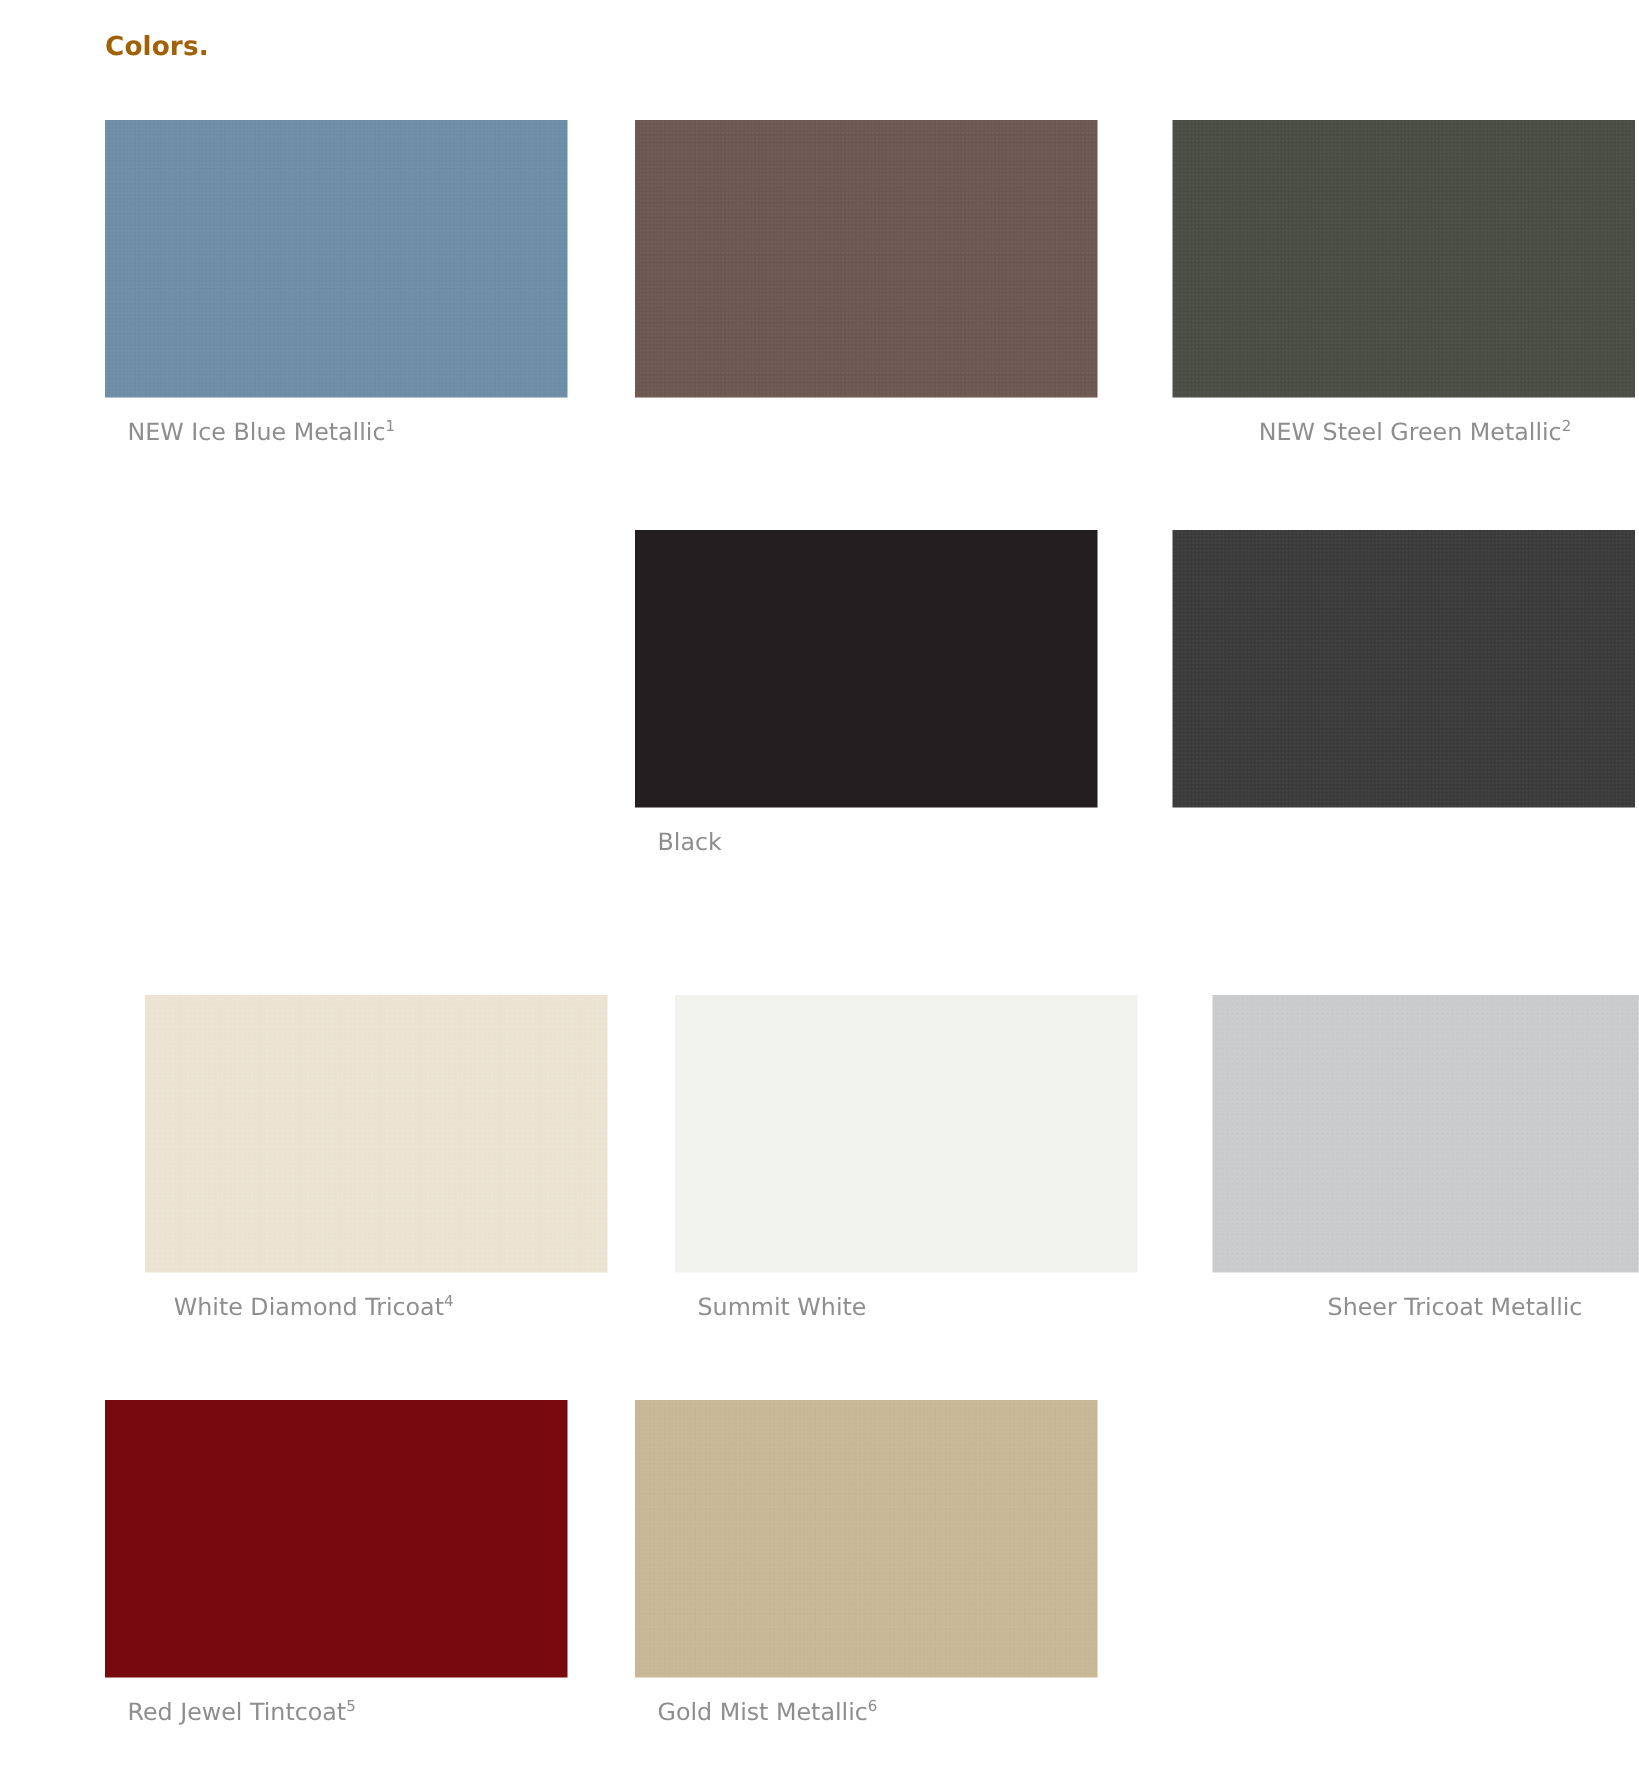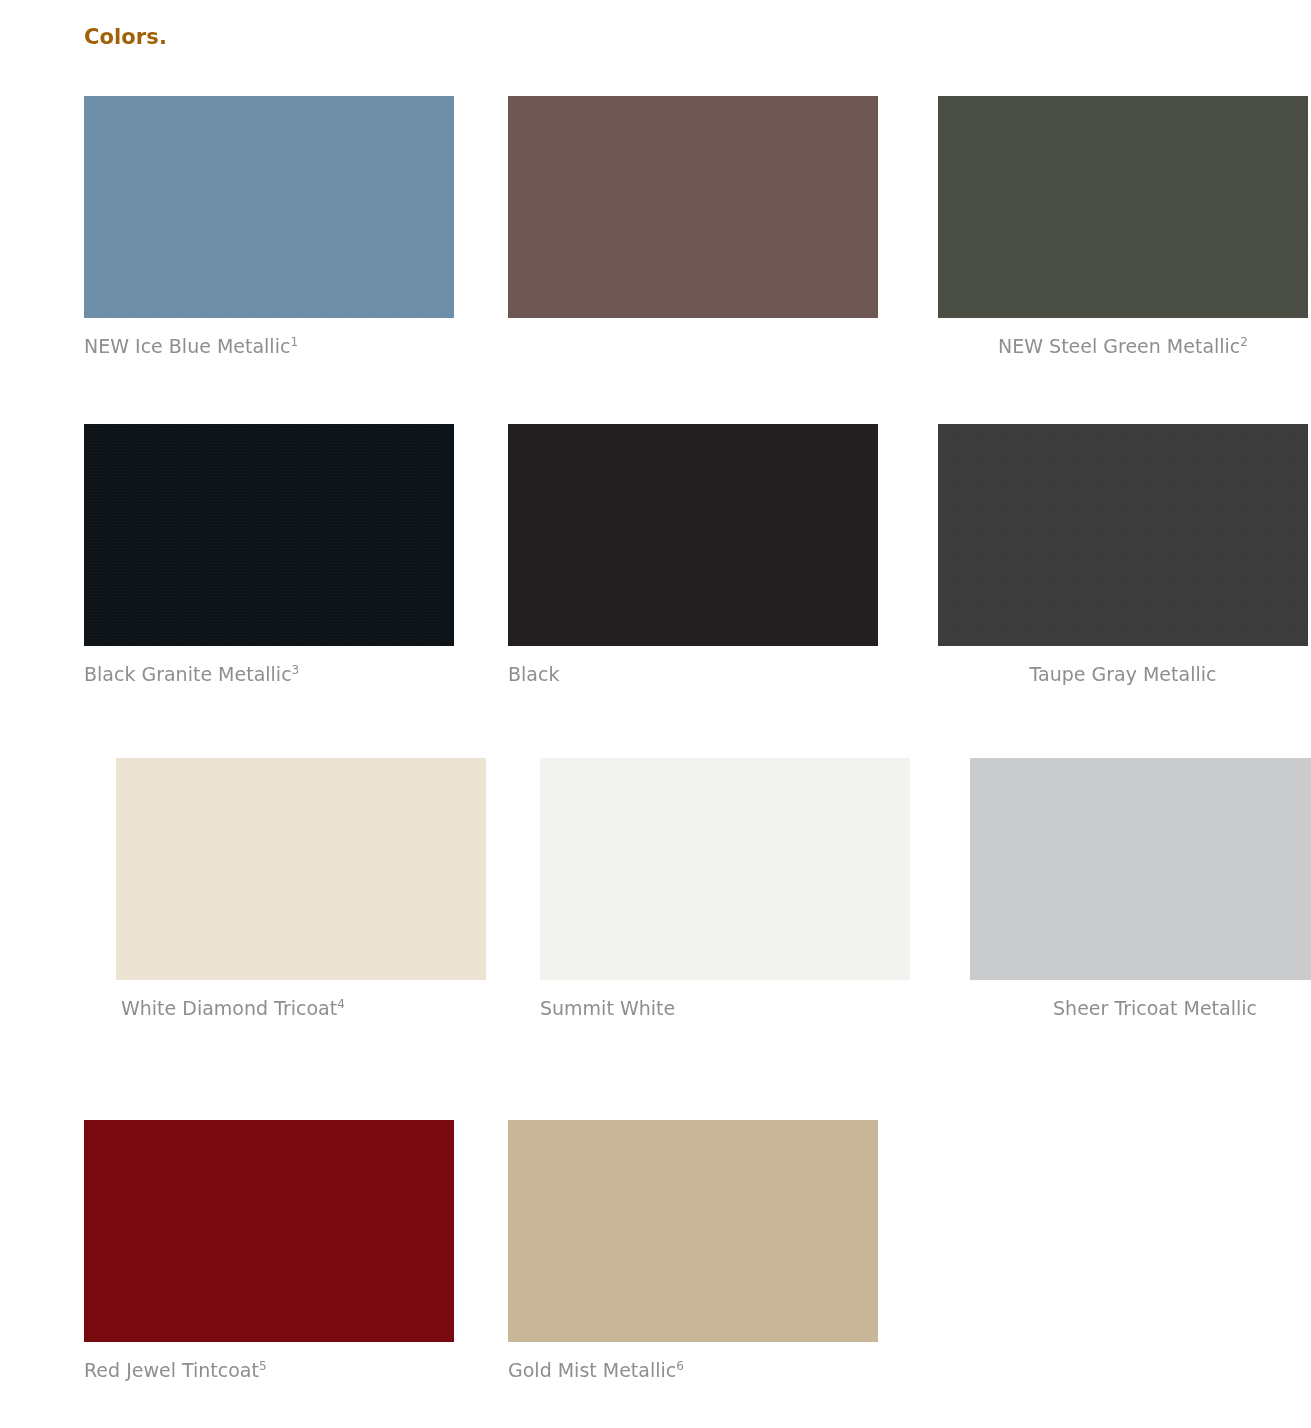--- a/index.html
+++ b/index.html
@@ -57,34 +57,35 @@
     pointer-events: none;
   }
   .swatch-label {
     display: block;
     margin-top: 16px;
     font-family: "DejaVu Sans", sans-serif;
     font-size: 19px;
     line-height: 24px;
     color: #8e8e8e;
     white-space: nowrap;
+    margin-left: 18px;
   }
   .swatch-label sup {
     font-size: 12px;
     line-height: 0;
     vertical-align: super;
   }
   .label-indent {
     padding-left: 5px;
   }
 
   
   .row-1 { top: 96px; }
   .row-2 { top: 424px; }
-  .row-3 { top: 758px; padding-left: 32px; }
+  .row-3 { top: 796px; padding-left: 32px; }
   .row-4 { top: 1120px; }
 
   
   .col-1 { left: 84px; }
   .col-2 { left: 508px; }
   .col-3 { left: 938px; text-align: center; }
 </style>
 </head>
 <body>
 
@@ -103,35 +104,28 @@
         <div class="swatch-chip" style="background: rgb(109, 87, 82);">
           <div class="grain" style="background-image: radial-gradient(rgba(255, 255, 255, 0.043) 0.6px, transparent 0.7px), radial-gradient(rgba(0, 0, 0, 0.05) 0.6px, transparent 0.7px); background-size: 3px 3px, 4px 4px; background-position: 0px 0px, 2px 1px;"></div>
         </div>
       </div>
       <div class="swatch-cell row-1 col-3">
         <div class="swatch-chip" style="background: rgb(73, 77, 67);">
           <div class="grain" style="background-image: radial-gradient(rgba(255, 255, 255, 0.043) 0.6px, transparent 0.7px), radial-gradient(rgba(0, 0, 0, 0.05) 0.6px, transparent 0.7px); background-size: 3px 3px, 4px 4px; background-position: 0px 0px, 2px 1px;"></div>
         </div>
         <div class="swatch-label"><span>NEW Steel Green Metallic</span><sup>2</sup></div>
       </div>
-      <div class="swatch-cell row-2 col-1">
-        <div class="swatch-chip" style="background: rgb(14, 19, 24);">
-          <div class="grain" style="background-image: radial-gradient(rgba(255, 255, 255, 0.043) 0.6px, transparent 0.7px), radial-gradient(rgba(0, 0, 0, 0.05) 0.6px, transparent 0.7px); background-size: 3px 3px, 4px 4px; background-position: 0px 0px, 2px 1px;"></div>
-        </div>
-        <div class="swatch-label"><span>Black Granite Metallic</span><sup>3</sup></div>
-      </div>
       <div class="swatch-cell row-2 col-2">
         <div class="swatch-chip" style="background: rgb(35, 31, 32);"></div>
         <div class="swatch-label"><span>Black</span></div>
       </div>
       <div class="swatch-cell row-2 col-3">
         <div class="swatch-chip" style="background: rgb(59, 59, 59);">
           <div class="grain" style="background-image: radial-gradient(rgba(255, 255, 255, 0.043) 0.6px, transparent 0.7px), radial-gradient(rgba(0, 0, 0, 0.05) 0.6px, transparent 0.7px); background-size: 3px 3px, 4px 4px; background-position: 0px 0px, 2px 1px;"></div>
         </div>
-        <div class="swatch-label"><span>Taupe Gray Metallic</span></div>
       </div>
       <div class="swatch-cell row-3 col-1">
         <div class="swatch-chip" style="background: rgb(236, 227, 211);">
           <div class="grain" style="background-image: radial-gradient(rgba(255, 255, 255, 0.043) 0.6px, transparent 0.7px), radial-gradient(rgba(0, 0, 0, 0.05) 0.6px, transparent 0.7px); background-size: 3px 3px, 4px 4px; background-position: 0px 0px, 2px 1px;"></div>
         </div>
         <div class="swatch-label label-indent"><span>White Diamond Tricoat</span><sup>4</sup></div>
       </div>
       <div class="swatch-cell row-3 col-2">
         <div class="swatch-chip" style="background: rgb(242, 242, 238);"></div>
         <div class="swatch-label"><span>Summit White</span></div>

